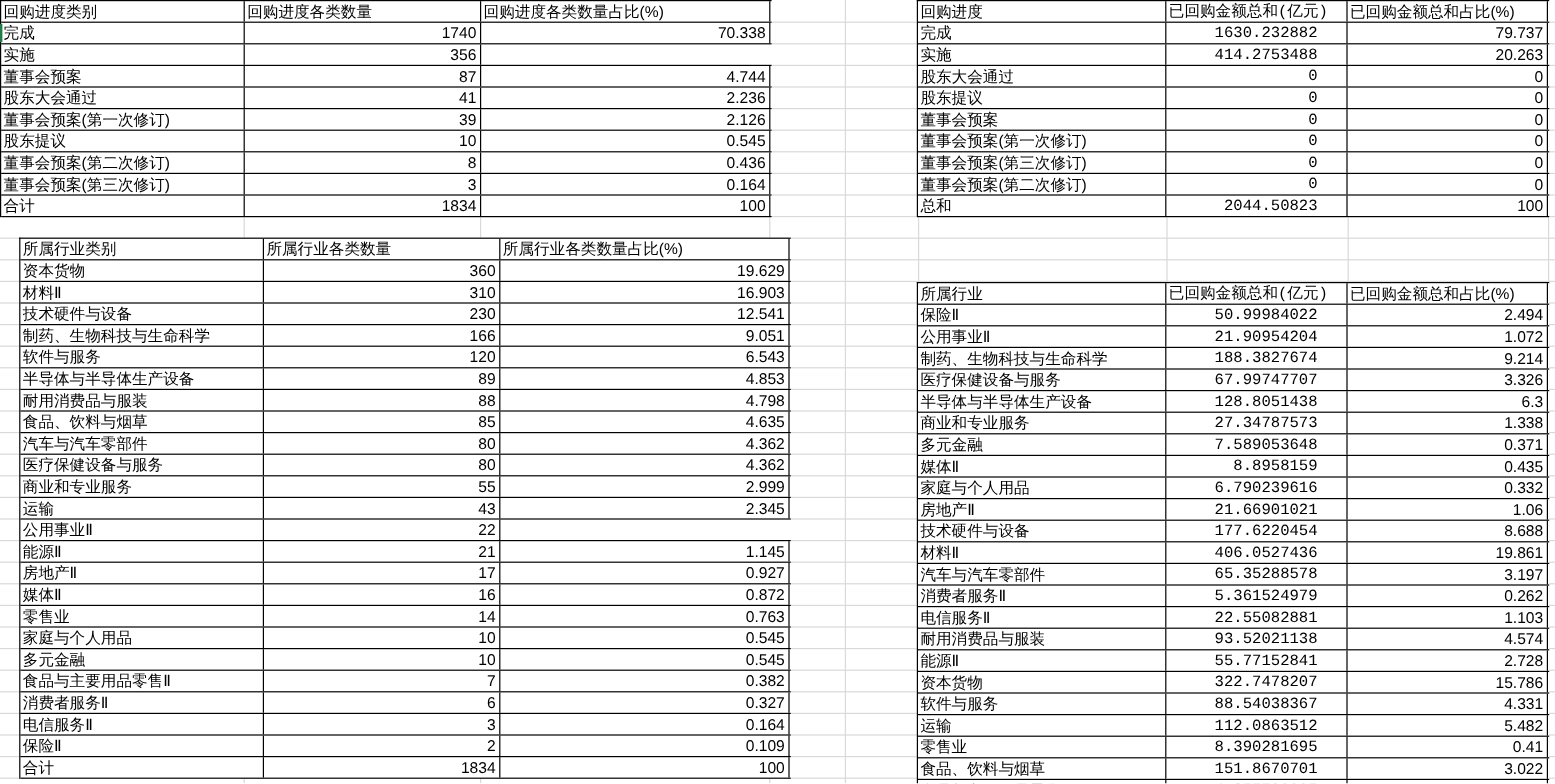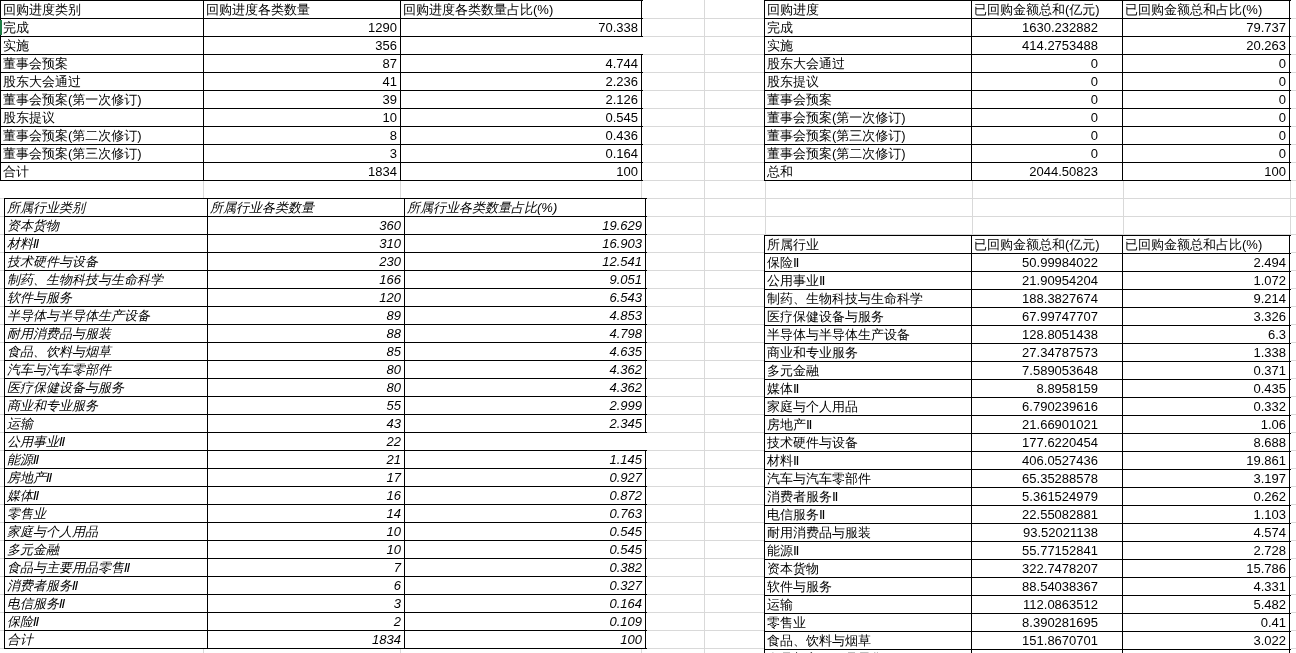--- a/index.html
+++ b/index.html
@@ -29,26 +29,26 @@
     border-right:1px solid #000;
     height:17px;line-height:17px;
     overflow:hidden;white-space:nowrap;
     padding:0 3px 0 2px;
   }
   .cell.num{text-align:right;}
   .t-left  .cell:nth-child(1){width:203px;}
   .t-left  .cell:nth-child(2){width:197px;}
   .t-left  .cell:nth-child(3){width:241px;}
   .t-right .cell:nth-child(1){width:207px;}
-  .t-right .cell:nth-child(2){width:151px;}
+  .t-right .cell:nth-child(2){width:151px;font-family:Liberation Mono, monospace;}
   .t-right .cell:nth-child(3){width:167px;}
   .t-right .row:not(.hdr) .cell:nth-child(2){padding-right:24px;}
   #t-progress-count{left:0;top:0;width:642px;}
   #t-progress-amount{left:764px;top:0;width:526px;}
-  #t-industry-count{left:4px;top:198px;width:642px;font-style:italic;}
+  #t-industry-count{left:16px;top:198px;width:642px;}
   #t-industry-amount{left:764px;top:198px;width:526px;margin-top:37px;}
   
   #active-cell{
     position:absolute;left:0;top:20px;width:2px;height:15px;
     z-index:3;
   }
 </style>
 </head>
 <body>
 
@@ -101,21 +101,21 @@
     </div>
 
   <div id="t-progress-count" class="tbl t-left">
       <div class="row hdr">
         <div class="cell">回购进度类别</div>
         <div class="cell">回购进度各类数量</div>
         <div class="cell">回购进度各类数量占比(%)</div>
       </div>
       <div class="row">
         <div class="cell">完成</div>
-        <div class="cell num">1290</div>
+        <div class="cell num">1740</div>
         <div class="cell num">70.338</div>
       </div>
       <div class="row">
         <div class="cell">实施</div>
         <div class="cell num">356</div>
       </div>
       <div class="row">
         <div class="cell">董事会预案</div>
         <div class="cell num">87</div>
         <div class="cell num">4.744</div>

